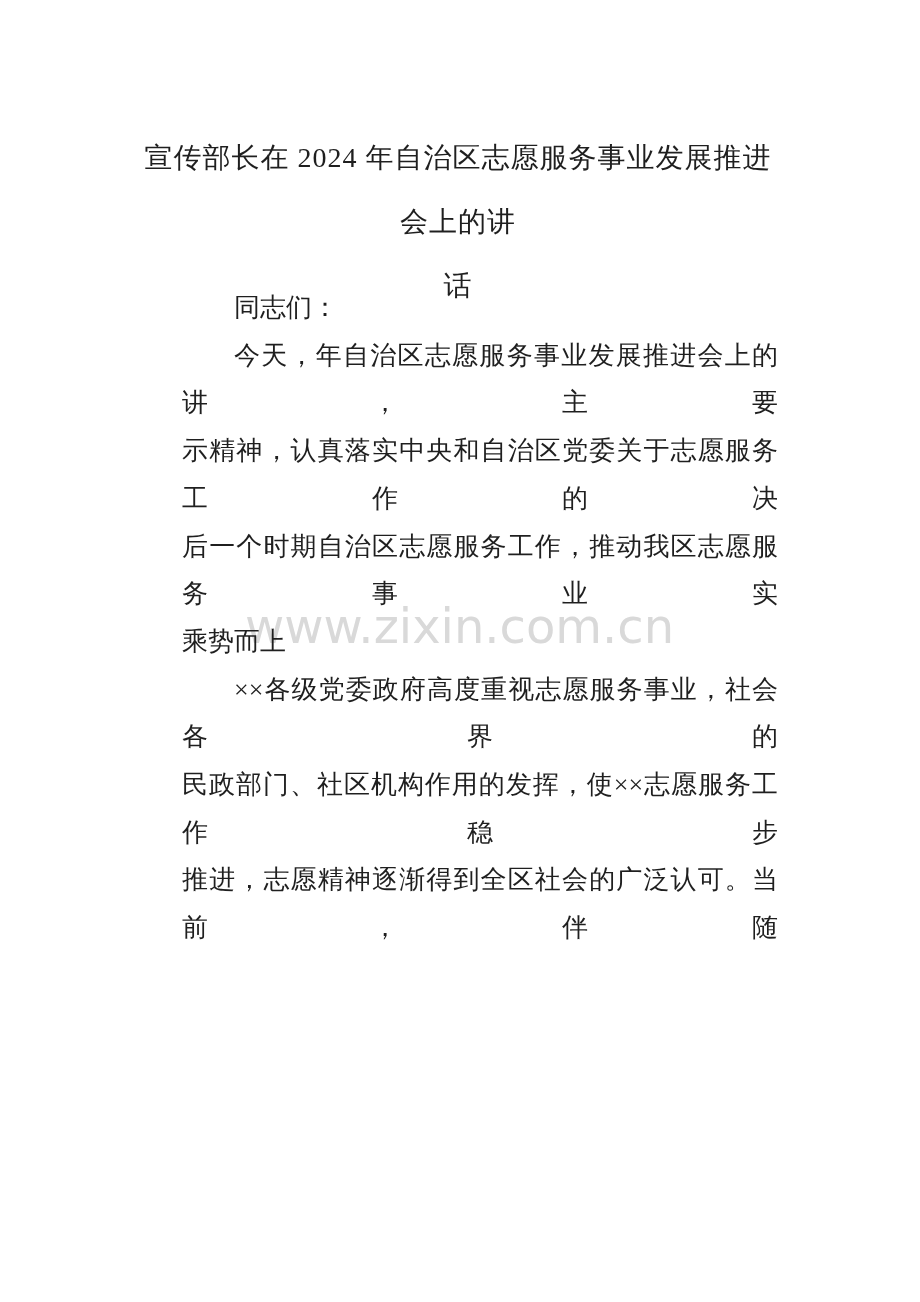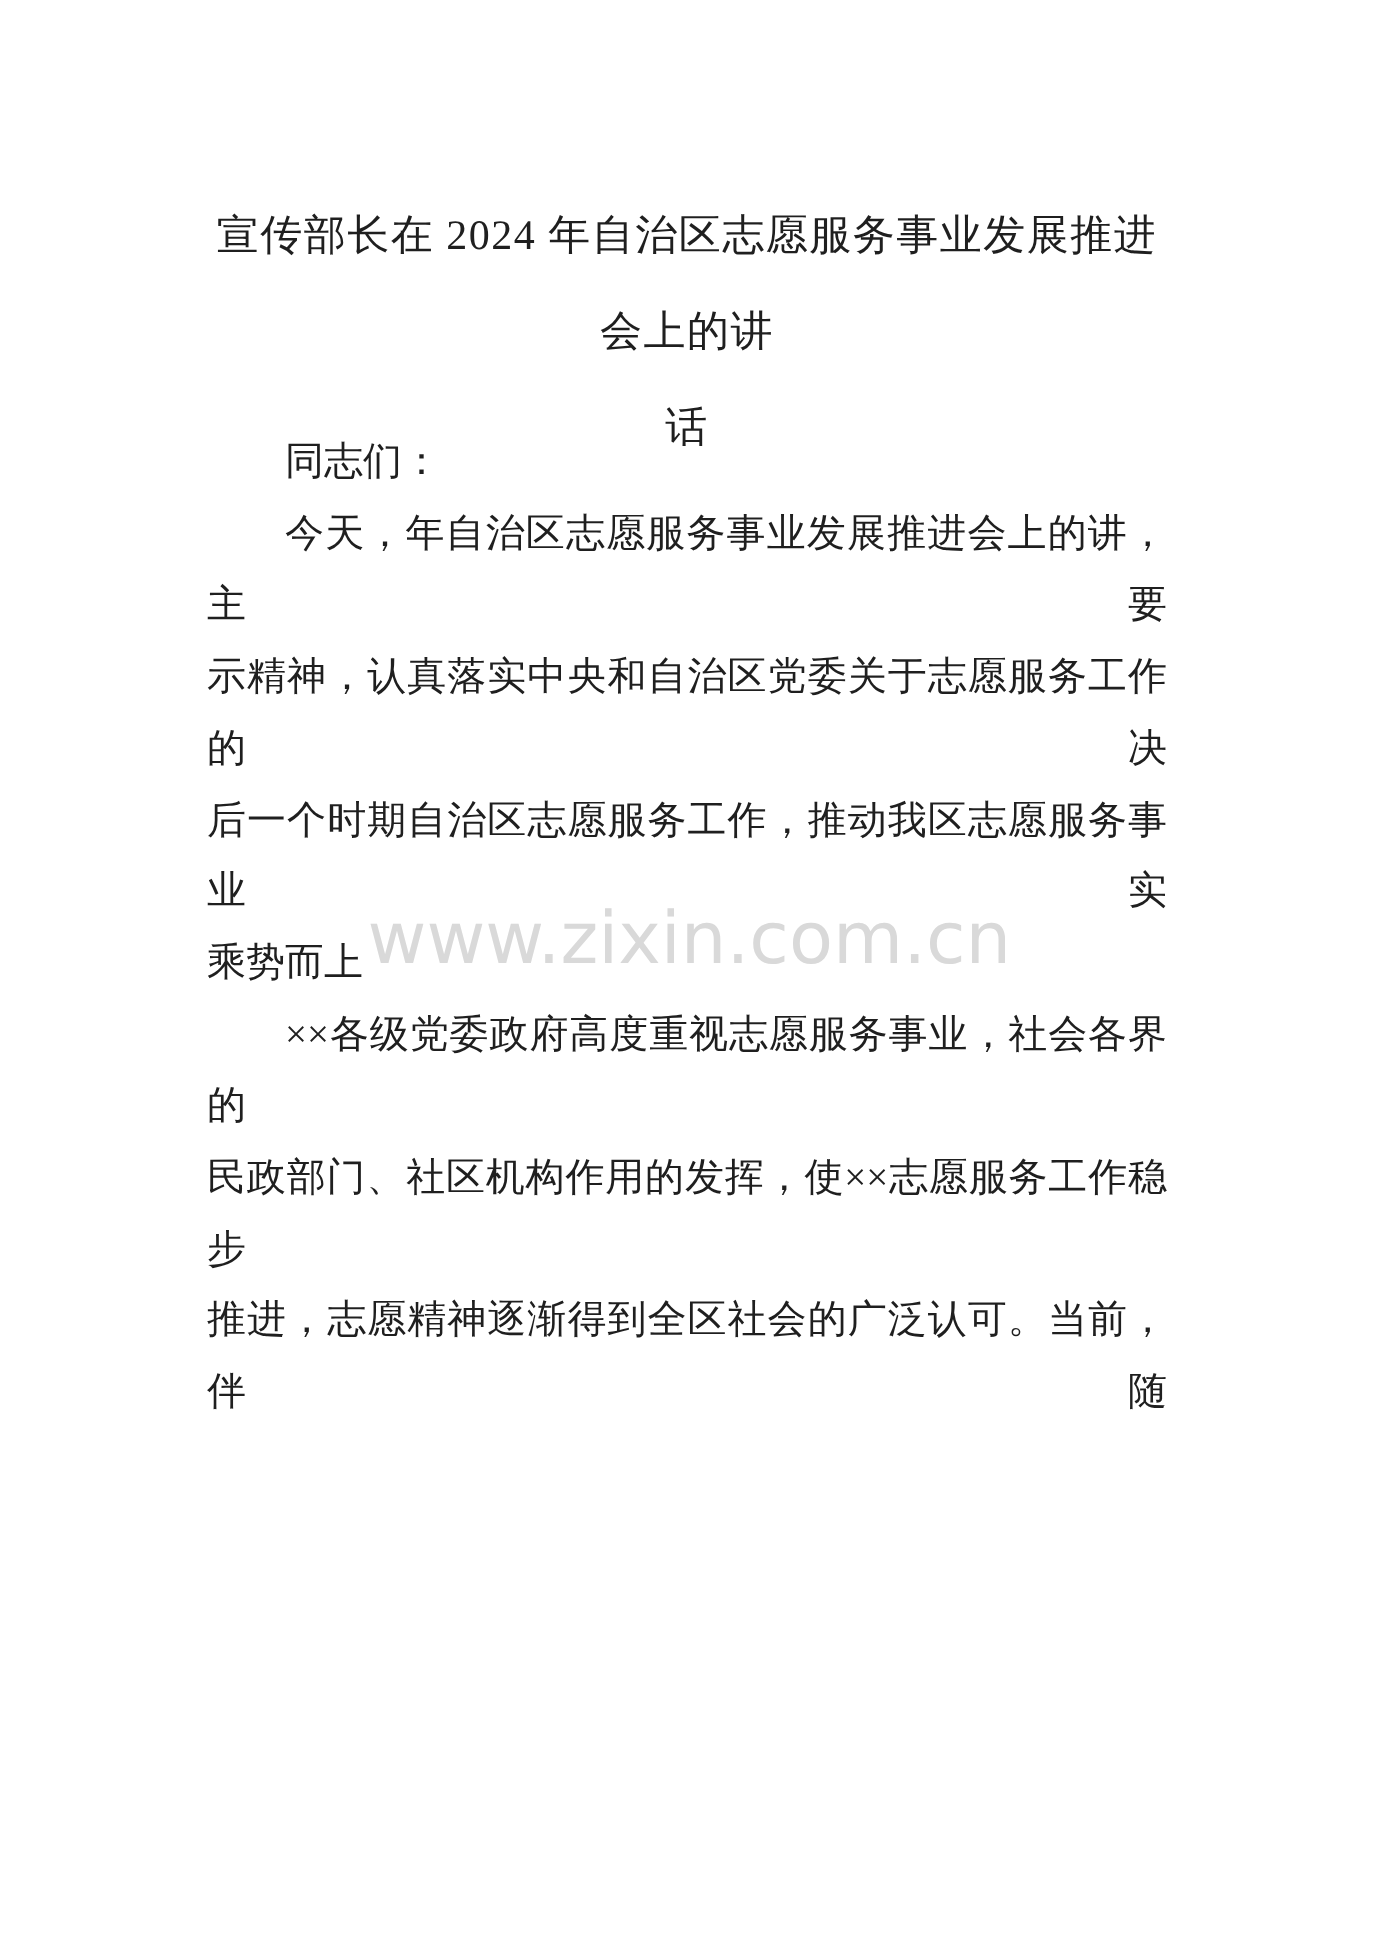--- a/index.html
+++ b/index.html
@@ -33,20 +33,21 @@
     top: 284px;
     left: 138px;
     width: 640px;
     font-size: 26px;
     line-height: 47.7px;
     z-index: 2;
   }
   .line {
     white-space: nowrap;
     text-align: left;
+    margin-left: 44px;
   }
   .line.justify {
     white-space: normal;
     text-align: justify;
     text-align-last: justify;
   }
   .line.indent {
     text-indent: 2em;
   }
   .watermark {

